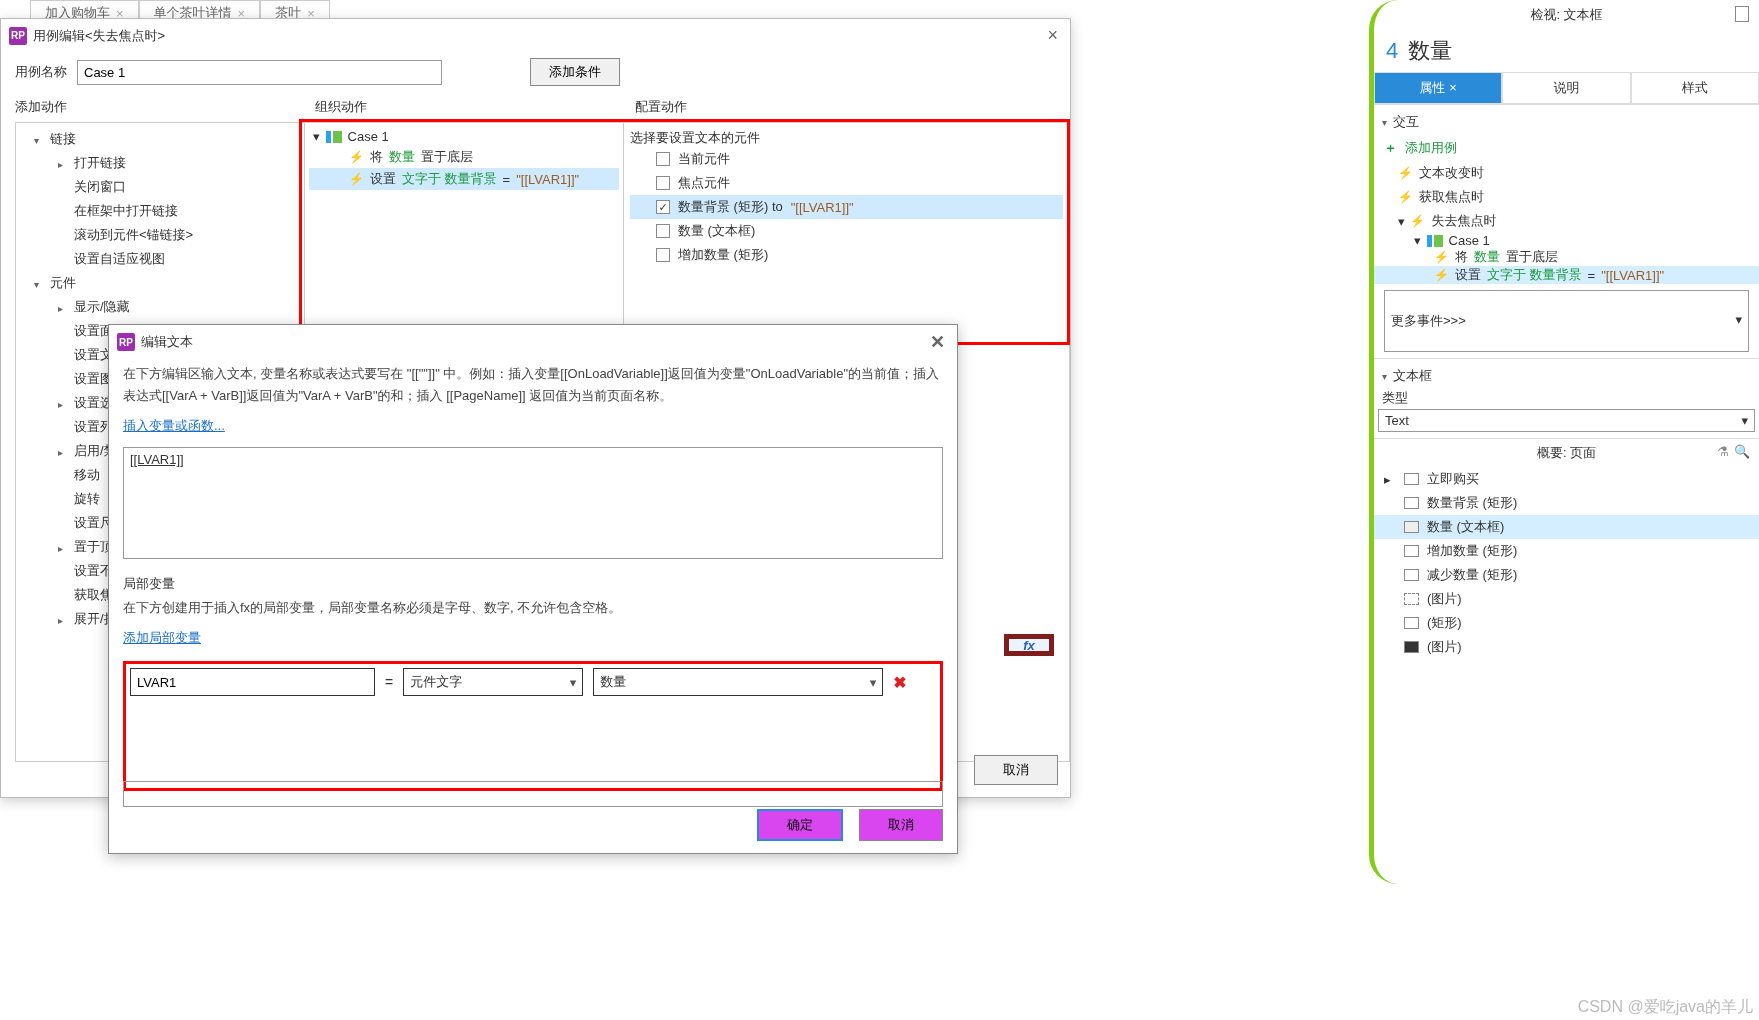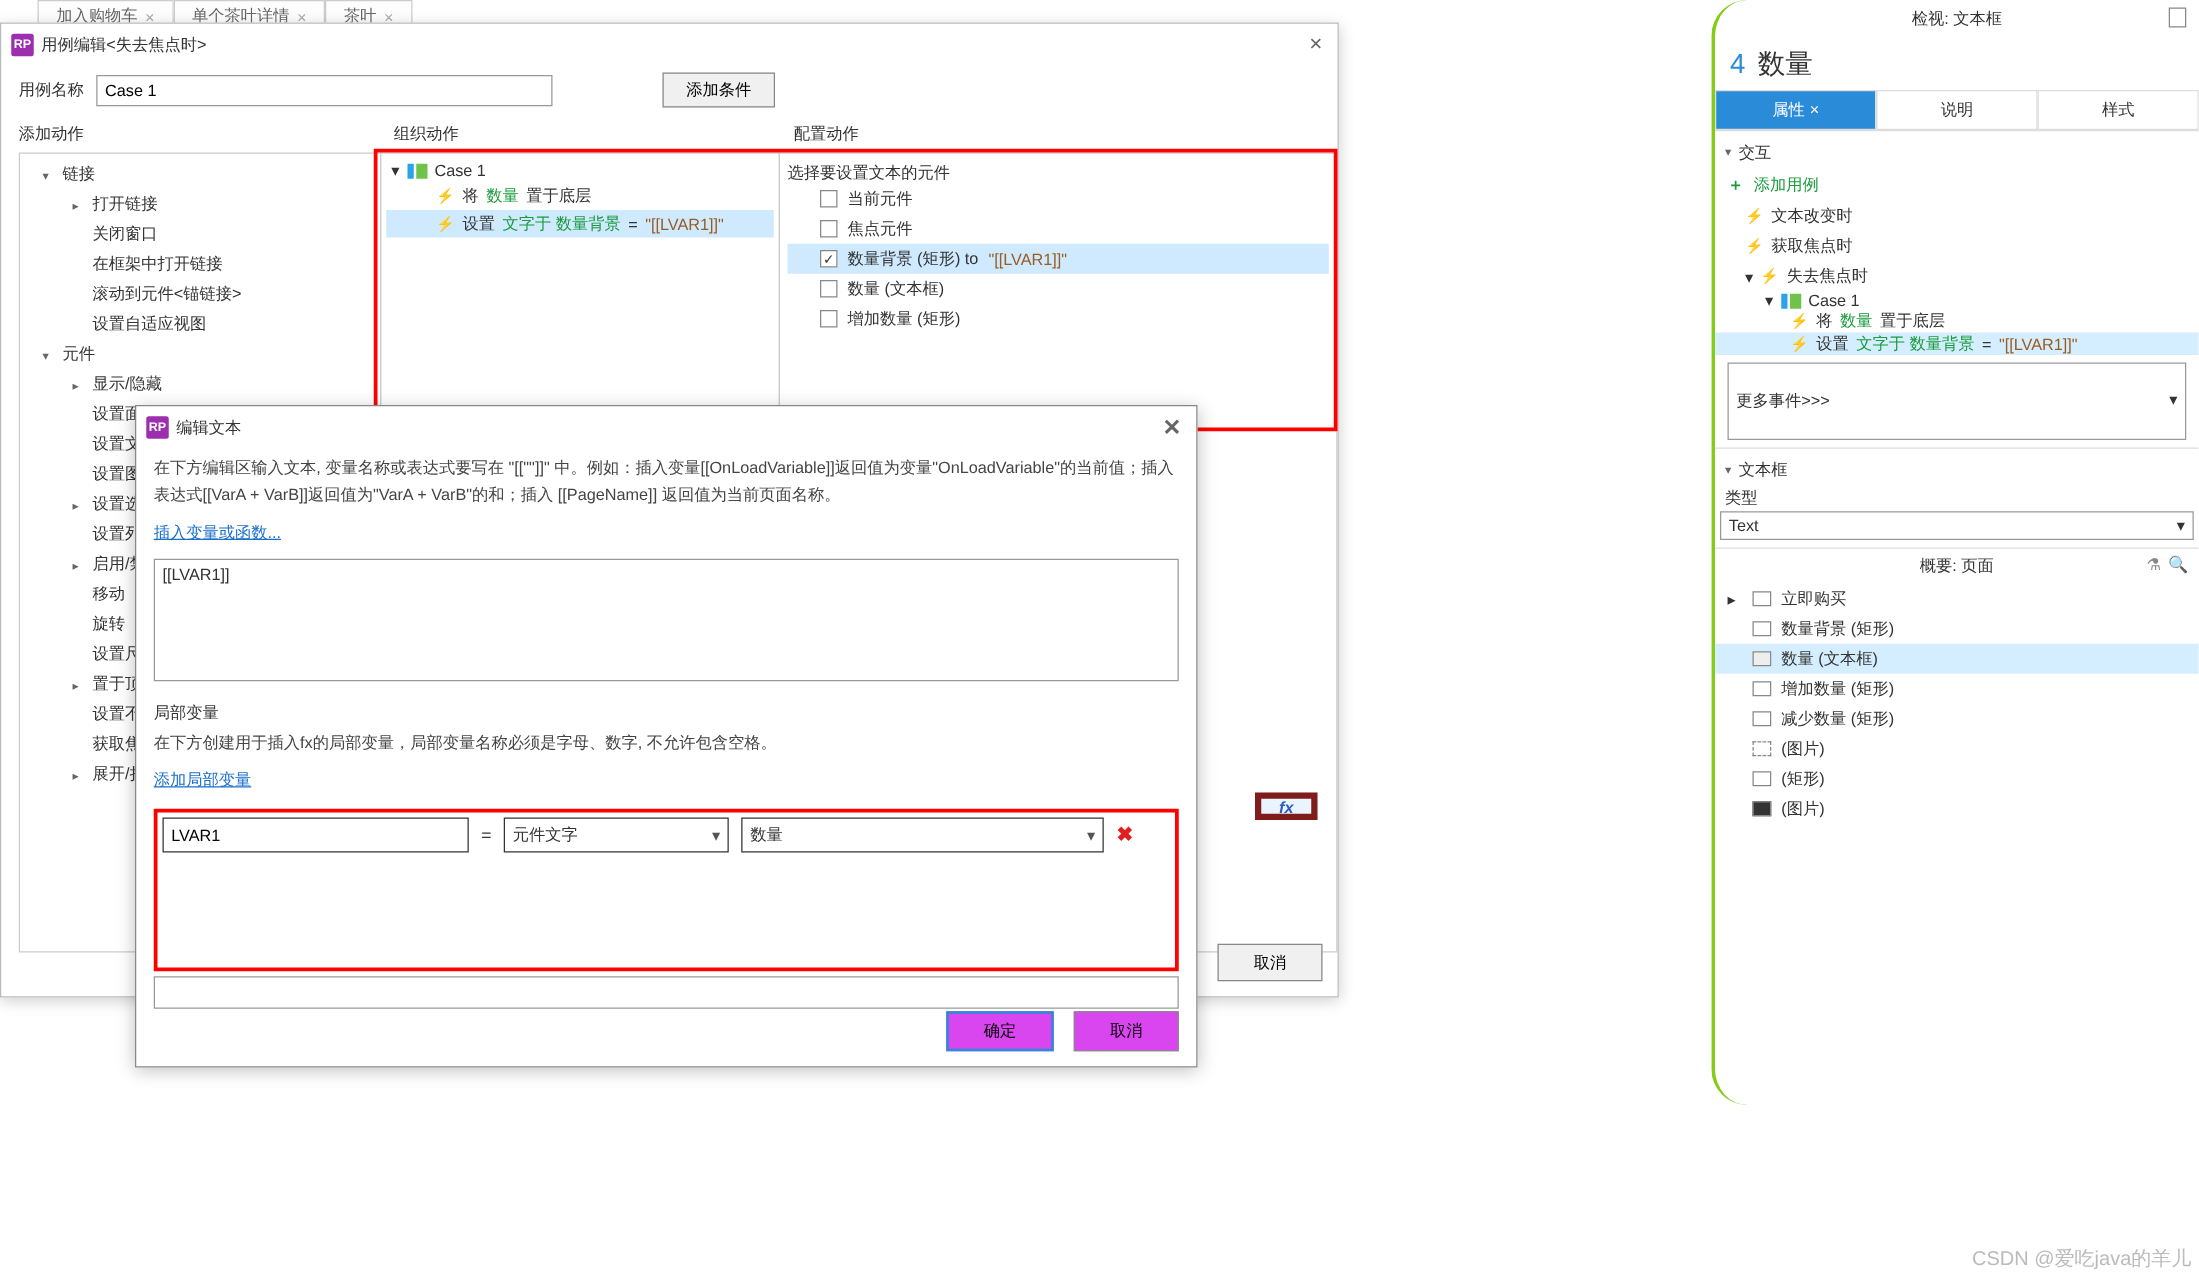--- a/index.html
+++ b/index.html
@@ -54,39 +54,39 @@
     .dialog1 .foot { position: absolute; right: 12px; bottom: 12px; display: flex; gap: 12px;}
     .foot .btn { padding: 5px 28px; border: 1px solid #888; background: #f0f0f0; cursor: pointer;}
     .fx { position: absolute; right: 16px; top: 615px; width: 50px; height: 22px; border:5px solid #7f1d1d; background:#eaf4ff; color:#2a5fbd; font-weight:bold; font-style:italic; display:flex;align-items:center;justify-content:center; cursor:pointer;}
 
     
     .dialog2 { position: absolute; left: 108px; top: 324px; width: 850px; height: 530px; background:#fff; border:1px solid #888; box-shadow: 0 3px 14px rgba(0,0,0,0.25);}
     .dialog2 .dlg-title { border-bottom: 0;}
     .dialog2 .dlg-title .close-x { font-weight: bold;}
     .desc { padding: 4px 14px; line-height: 1.7; color:#444;}
     .link { color: #1a6fcc; text-decoration: underline; cursor:pointer;}
-    .ta { margin: 6px 14px; border:1px solid #999; height: 98px; overflow-y:scroll; padding: 4px 6px;}
+    .ta { margin: 6px 14px; border:1px solid #999; height: 112px; overflow-y:scroll; padding: 4px 6px; text-decoration: underline;}
     .sec-title { padding: 10px 14px 0; font-weight: normal; color:#333;}
     .varrow-wrap { margin: 8px 14px 4px; border:3px solid red; padding: 4px; height:130px;}
     .varrow { display:flex; align-items:center; gap: 10px;}
     .varrow input, .varrow .sel { padding: 4px 6px; border:1px solid #333; height: 28px;}
     .varrow .nm { width: 245px;}
     .varrow .eq { font-size:14px; }
     .varrow .sel { display:flex; align-items:center; justify-content:space-between; background:#fff;}
     .varrow .sel .dd::after { content:"▾"; color:#555;}
     .varrow .s1 { width: 180px;}
     .varrow .s2 { width: 290px;}
     .varrow .del { color:#e02020; font-weight:bold; font-size:16px; cursor:pointer;}
     .dialog2 .foot2 { position: absolute; right: 14px; bottom: 12px; display:flex; gap: 16px;}
     .foot2 .btn { padding: 5px 28px; border: 1px solid #888; background:#d946ef; cursor:pointer;}
     .foot2 .btn.primary { border: 2px solid #2a8bd8;}
     .textbar { position:absolute; left:14px; bottom: 46px; right:14px; height: 26px; border:1px solid #999;}
 
     
-    .rpanel { position: absolute; right: 0; top: 0; width: 390px; height: 884px; border-left: 3px solid #84cc16; background:#fff;border-radius:29px;}
+    .rpanel { position: absolute; right: 0; top: 0; width: 390px; height: 884px; border-left: 5px solid #84cc16; background:#fff;border-radius:29px;}
     .insp-title { text-align:center; padding: 6px 0; color:#333; display:flex; justify-content:center; align-items:center;}
     .insp-title .doc-i { position:absolute; right:10px; top:6px; width:14px; height:16px; border:1px solid #888;}
     .big-head { display:flex; align-items:center; padding: 6px 12px; gap:10px;}
     .big-head .four { color:#2a8bd8; font-size:22px;}
     .big-head .sl { color:#333; font-size:22px;}
     .tabs3 { display:flex;}
     .tabs3 .t { flex:1; text-align:center; padding:6px 0; border:1px solid #ddd; cursor:pointer;}
     .tabs3 .t.active { background:#2a8bd8; color:#fff;}
     .tabs3 .t.active .x { color:#fff; margin-left:4px;}
     .sec { border-top:1px solid #ddd; padding: 4px 0;}

